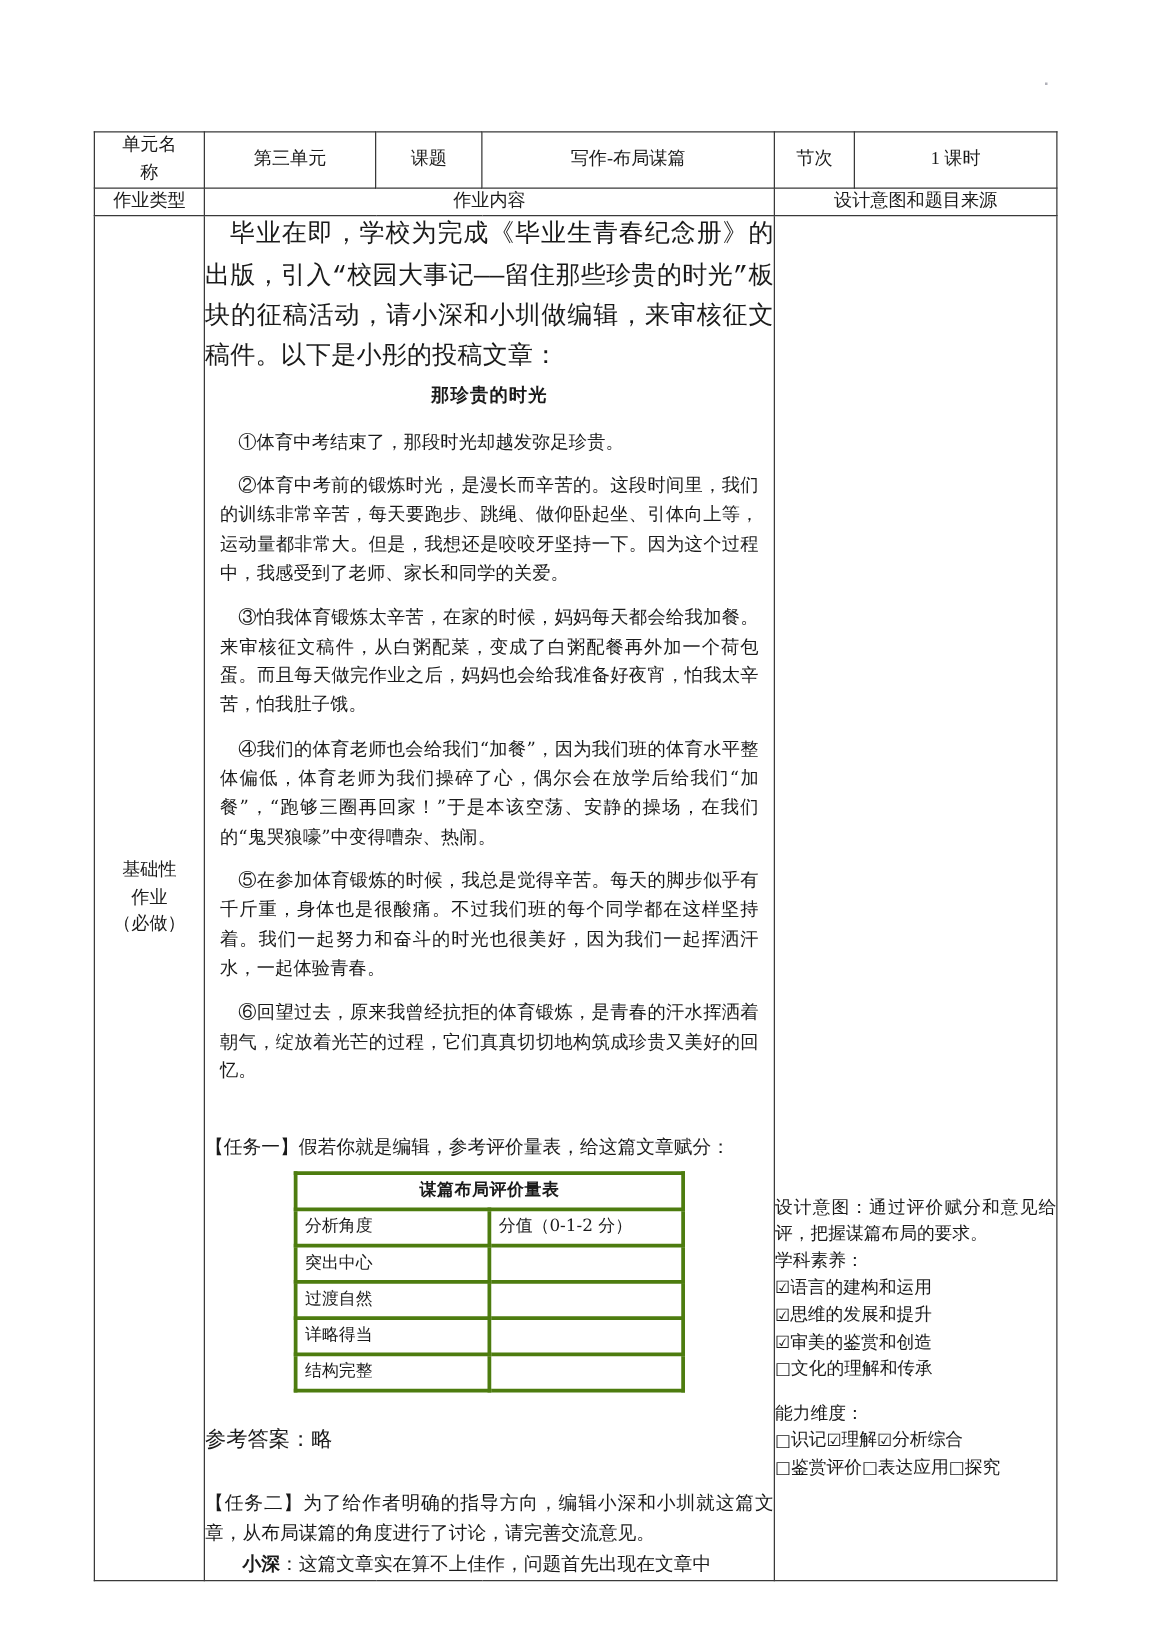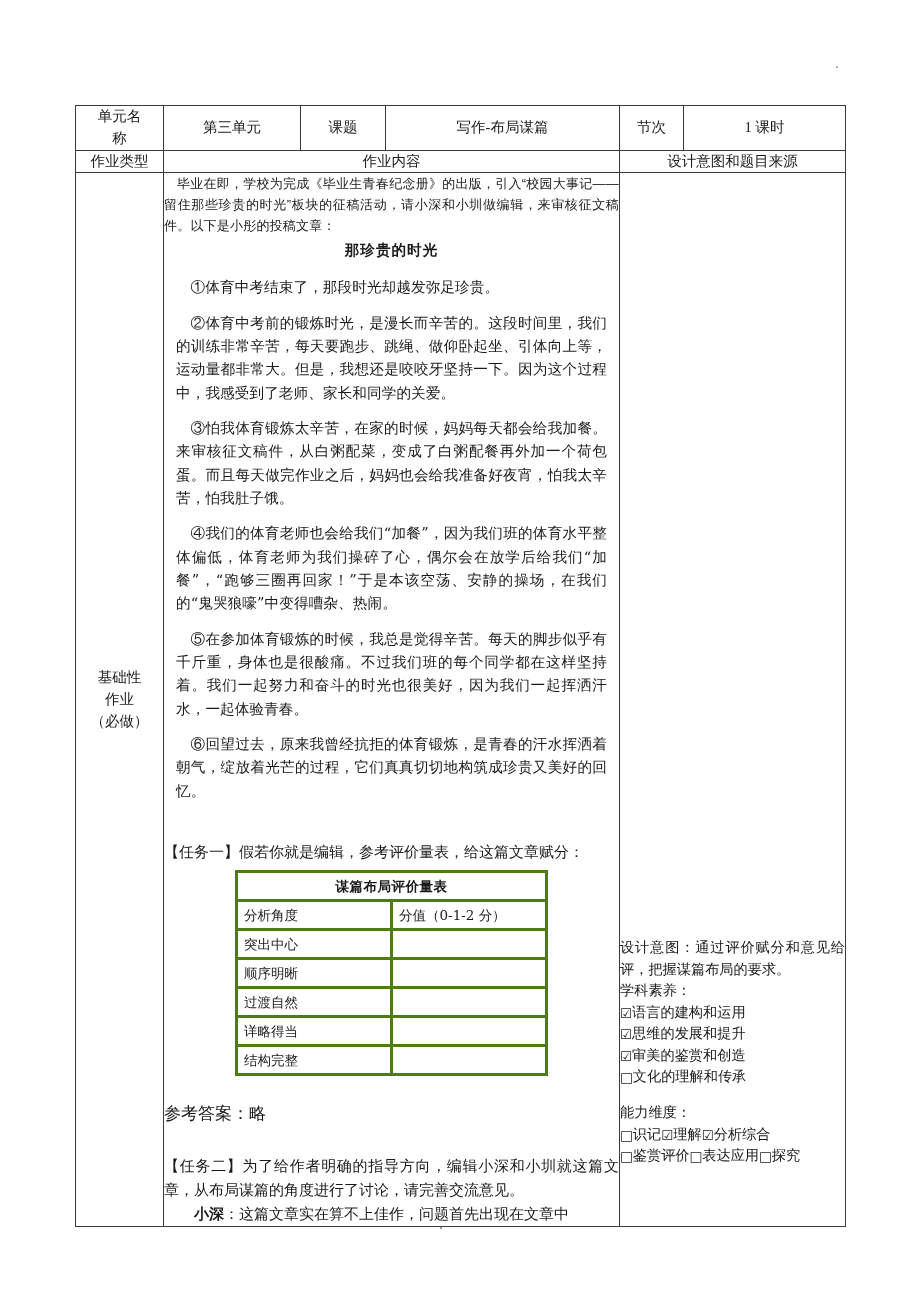--- a/index.html
+++ b/index.html
@@ -71,22 +71,22 @@
   }
   .cell-intent {
     vertical-align: top;
     padding: 0 7px;
     position: relative;
     margin-left: 48px;
   }
 
   
   .p-song {
-    font-family: Liberation Sans, sans-serif;
-    font-size: 13px;
+    font-family: Liberation Mono, monospace;
+    font-size: 20px;
     line-height: 1.62;
     margin: 0 0 1px 0;
     text-align: justify;
     letter-spacing: 0.2px;
   }
   .p-kai {
     font-family: "DejaVu Serif", "Liberation Serif", serif;
     font-size: 14.6px;
     line-height: 1.60;
     margin: 12px;
@@ -274,24 +274,20 @@
                 </tr>
                 <tr>
                   <td class="r-left">分析角度</td>
                   <td class="r-right">分值（0-1-2 分）</td>
                 </tr>
                 <tr>
                   <td class="r-left">突出中心</td>
                   <td class="r-right"></td>
                 </tr>
                 <tr>
-                  <td class="r-left">顺序明晰</td>
-                  <td class="r-right"></td>
-                </tr>
-                <tr>
                   <td class="r-left">过渡自然</td>
                   <td class="r-right"></td>
                 </tr>
                 <tr>
                   <td class="r-left">详略得当</td>
                   <td class="r-right"></td>
                 </tr>
                 <tr>
                   <td class="r-left">结构完整</td>
                   <td class="r-right"></td>

